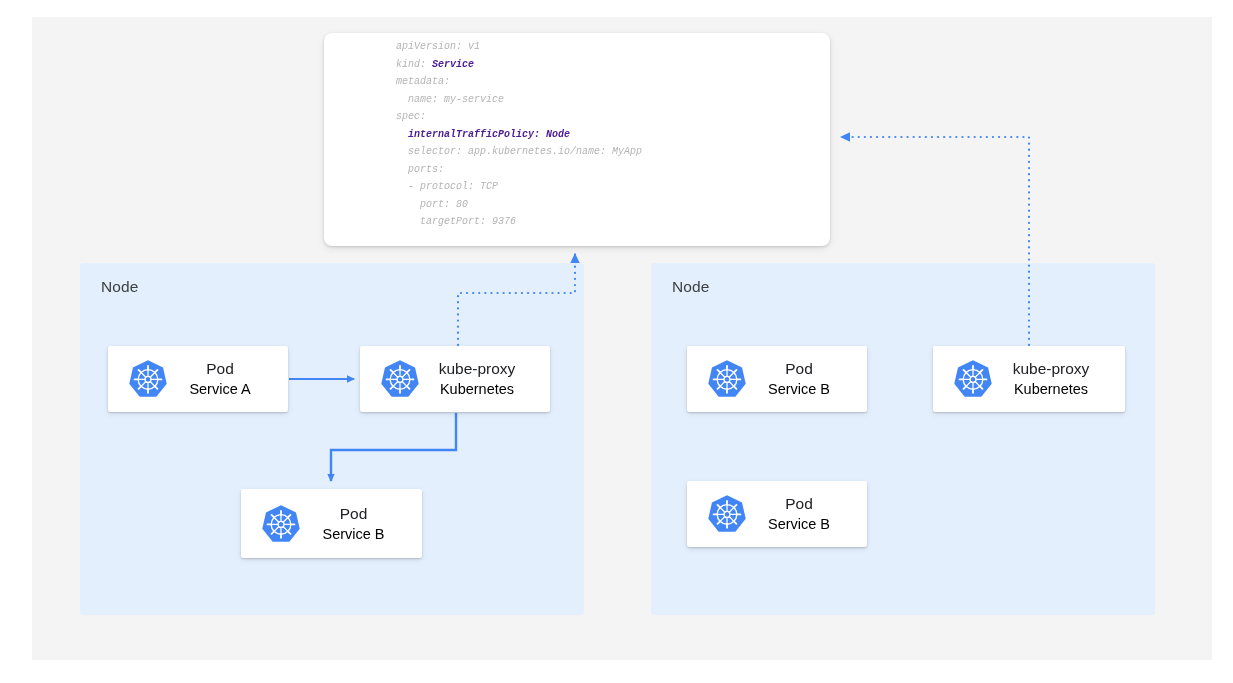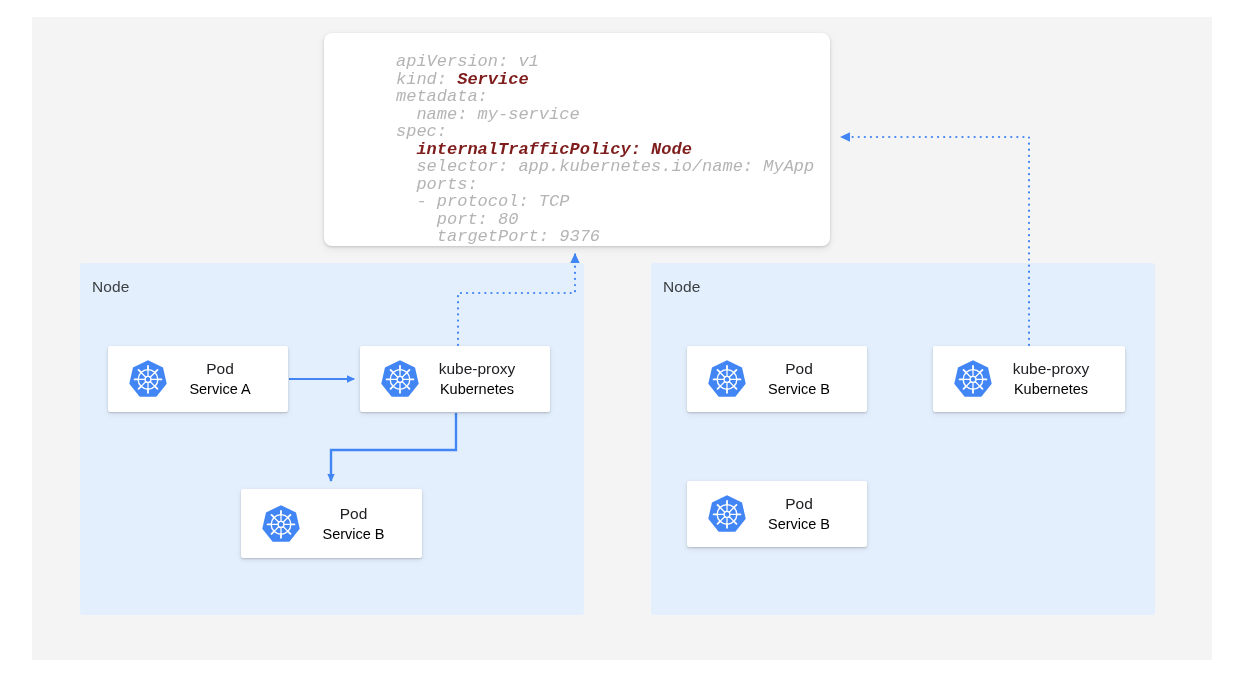--- a/index.html
+++ b/index.html
@@ -47,49 +47,49 @@
     height: 213px;
     background: #ffffff;
     border-radius: 8px;
     box-shadow: 0 1px 3px rgba(0,0,0,0.16), 0 3px 9px rgba(0,0,0,0.07);
     box-sizing: border-box;
     overflow: hidden;
   }
   #yaml-code {
     position: absolute;
     left: 72px;
-    top: 20px;
+    top: 5px;
     margin: 0;
     font-family: "Liberation Mono", "DejaVu Sans Mono", monospace;
-    font-size: 17px;
+    font-size: 10px;
     line-height: 17.5px;
     font-style: italic;
     color: #b4b4b4;
     white-space: pre;
   }
   #yaml-code .kw {
     font-weight: bold;
-    color: #7f1d1d;
+    color: #4c1d95;
   }
 
   
   .node-box {
     position: absolute;
     top: 263px;
     width: 504px;
     height: 352px;
     background: #e3effc;
     border-radius: 3px;
   }
   #node-left  { left: 80px; }
   #node-right { left: 651px; }
 
   .node-label {
     position: absolute;
-    left: 12px;
+    left: 21px;
     top: 15px;
     font-size: 15.5px;
     color: #3c4043;
     letter-spacing: 0.1px;
   }
 
   
   .card {
     position: absolute;
     background: #ffffff;

